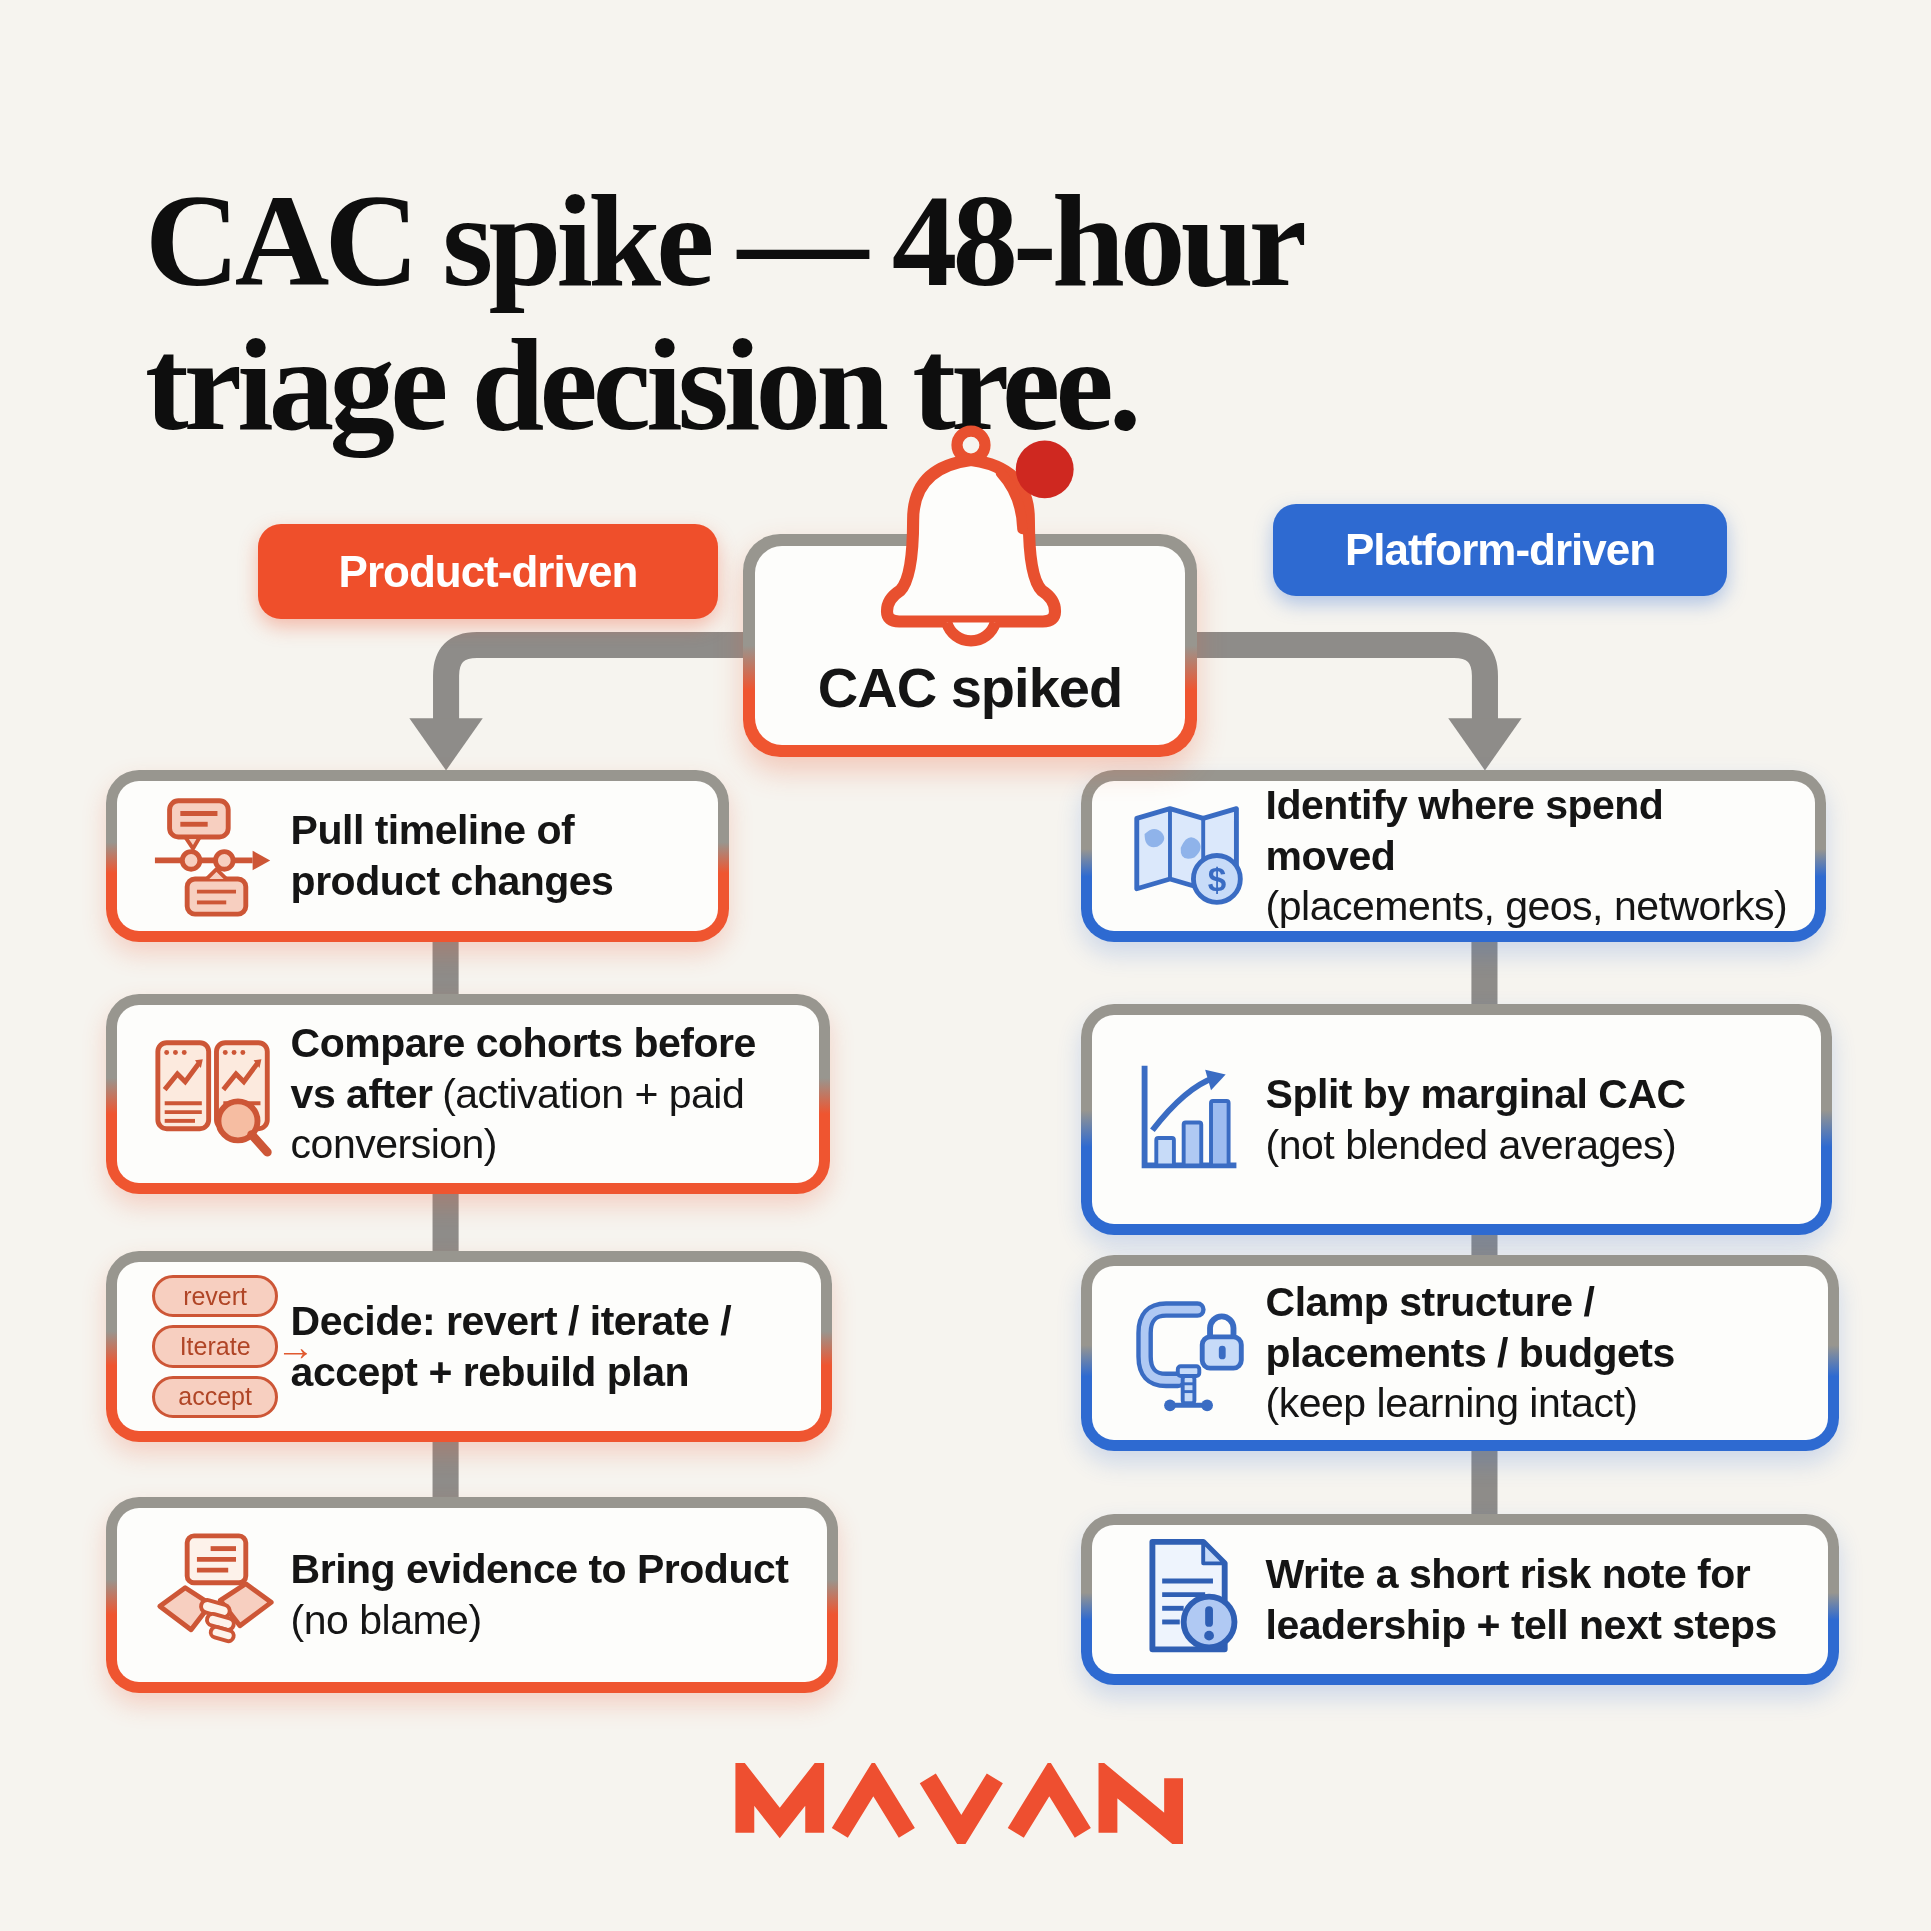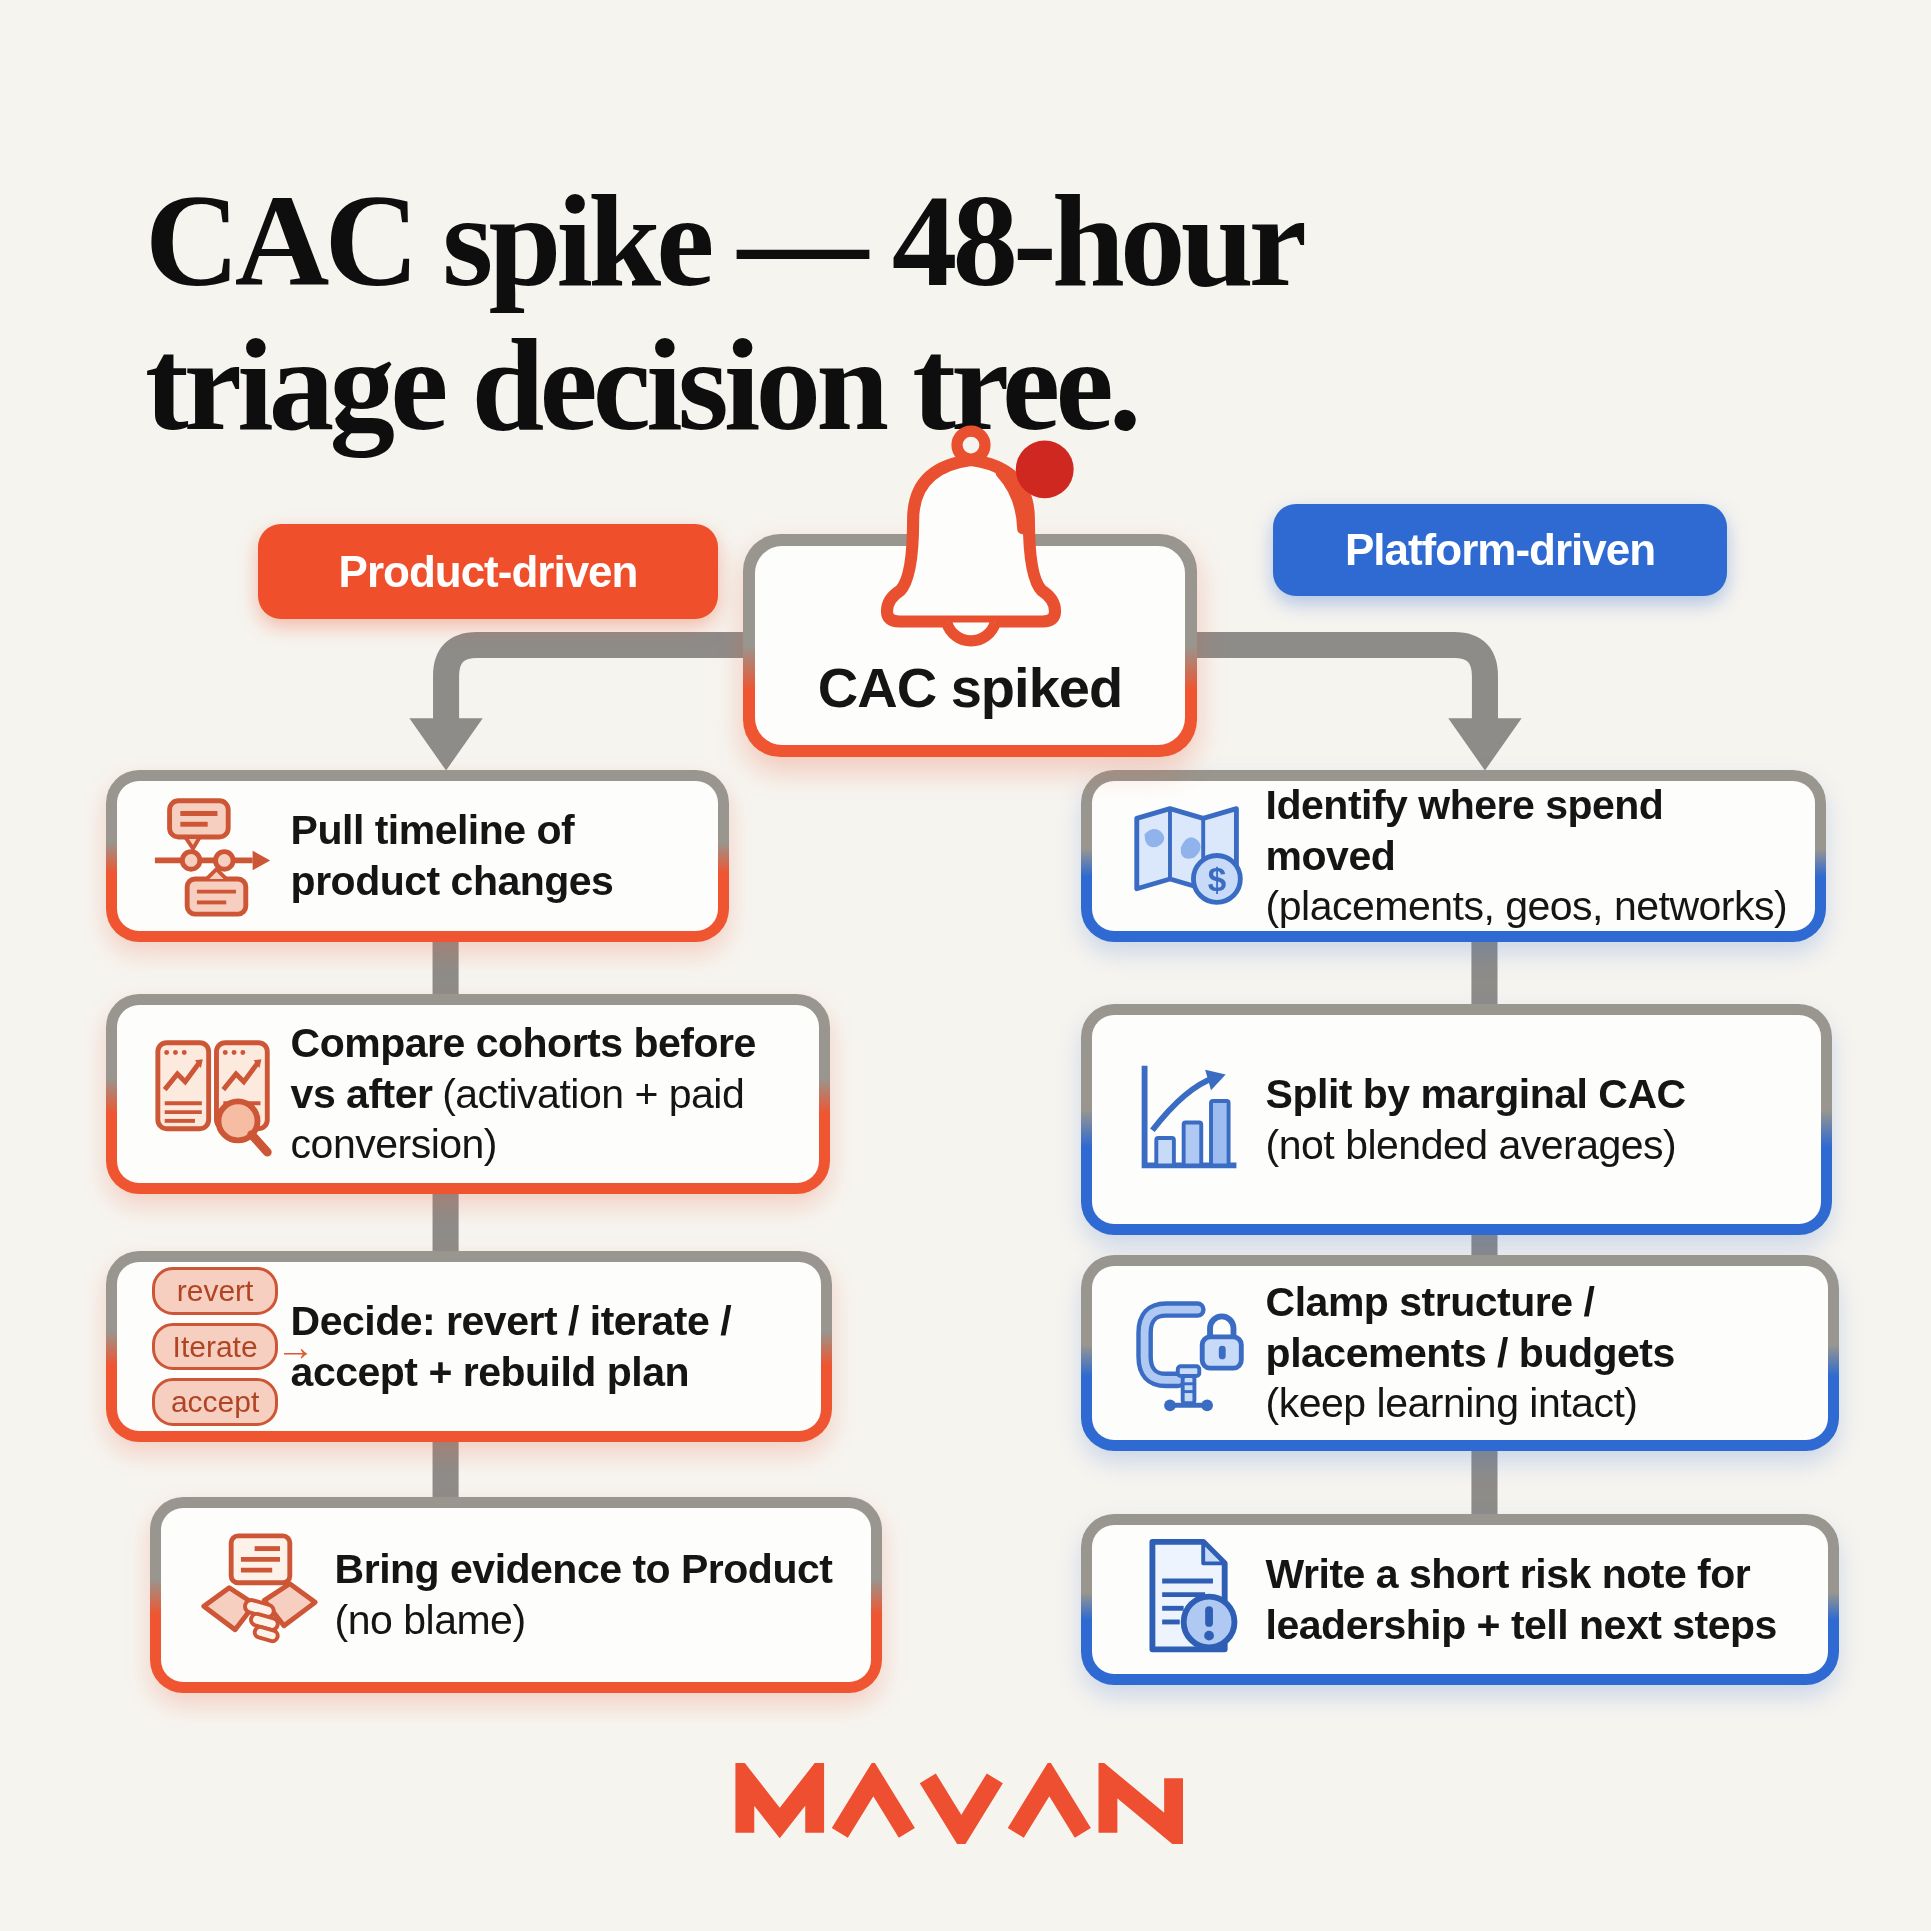--- a/index.html
+++ b/index.html
@@ -62,40 +62,40 @@
   .step-text{font-size:41px;line-height:1.24;letter-spacing:-0.5px;}
   .step-text .bold{font-weight:700;}
   .step-text .normal{font-weight:400;}
   .step-text .normal.block{display:block;}
   .step-text .normal.inline{display:inline;margin-left:9.7px;}
 
   
   #step-l1{left:106px;top:770px;width:623px;height:172px;}
   #step-l2{left:106px;top:994px;width:724px;height:200px;}
   #step-l3{left:106px;top:1251px;width:726px;height:191px;}
-  #step-l4{left:106px;top:1497px;width:732px;height:196px;margin-left:44px;}
+  #step-l4{left:106px;top:1497px;width:732px;height:196px;}
   #step-r1{left:1081px;top:770px;width:745px;height:172px;}
   #step-r2{left:1081px;top:1004px;width:751px;height:231px;}
   #step-r3{left:1081px;top:1255px;width:758px;height:196px;}
   #step-r4{left:1081px;top:1514px;width:758px;height:171px;}
   #step-l1 .step-text{max-width:406px;}
   #step-l2 .step-text{max-width:497px;}
   #step-l3 .step-text{max-width:570px;}
   #step-l4 .step-text{max-width:560px;}
   #step-r1 .step-text{max-width:589px;}
   #step-r2 .step-text{max-width:541px;}
   #step-r3 .step-text{max-width:463px;}
   #step-r4 .step-text{max-width:594px;}
 
   
   .decide-icon{display:flex;flex-direction:column;gap:7.7px;position:relative;}
   .dpill{
     display:block;width:108px;text-align:center;
     background:#f7cfc0;border:3.9px solid #cd5636;border-radius:21px;
-    color:#b04526;font-size:30px;font-weight:400;padding:3.9px 5.8px;
+    color:#b04526;font-size:25px;font-weight:400;padding:3.9px 5.8px;
   }
   .darrow{
     position:absolute;right:-37px;top:50%;transform:translateY(-50%);
     color:#e05a30;font-size:39px;font-weight:700;
   }
 
   
   .logo-wrap{position:absolute;left:647px;top:1763px;width:637px;height:81px;z-index:2;}
   .sr-only{position:absolute;width:1px;height:1px;overflow:hidden;clip:rect(0 0 0 0);white-space:nowrap;}
 </style>

